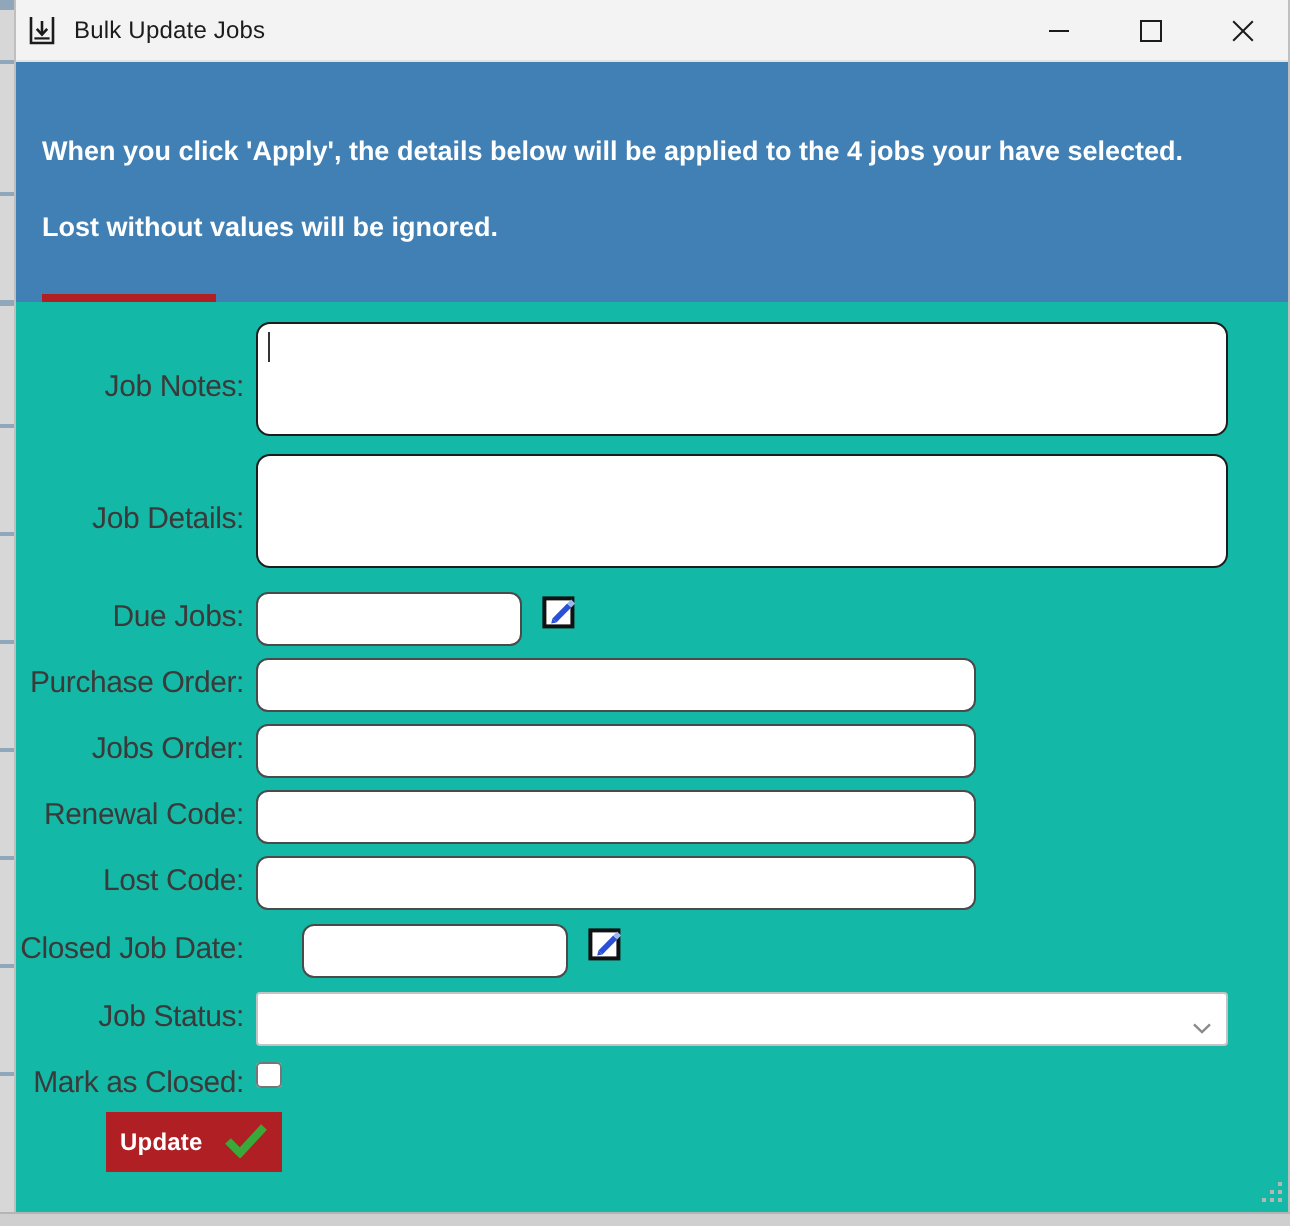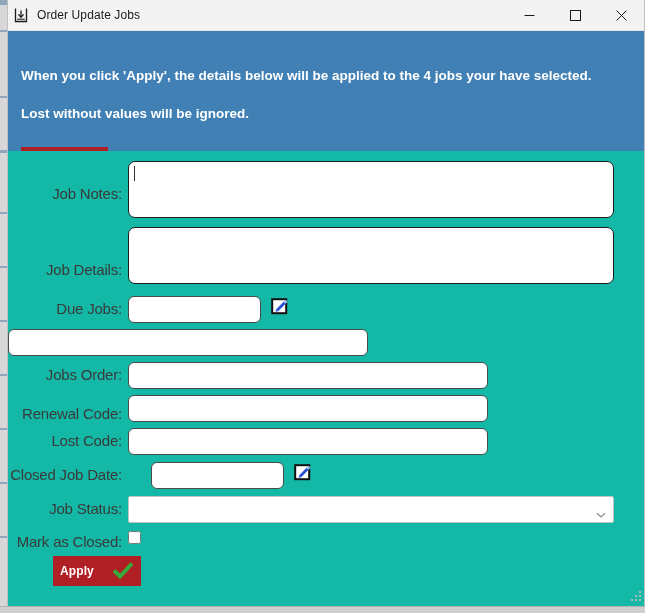--- a/index.html
+++ b/index.html
@@ -288,21 +288,21 @@
 
     <div class="titlebar">
       <span class="title-icon">
         <svg width="16" height="16" viewBox="0 0 16 16">
           <path d="M2.5 1.5 L2.5 14.5 L13.5 14.5 L13.5 1.5" fill="none" stroke="#1b1b1b" stroke-width="1.3"></path>
           <path d="M8 3.5 L8 9.8" stroke="#1b1b1b" stroke-width="1.3" fill="none"></path>
           <path d="M5.4 7.4 L8 10.3 L10.6 7.4" fill="none" stroke="#1b1b1b" stroke-width="1.3"></path>
           <path d="M4.2 12.2 L11.8 12.2" stroke="#1b1b1b" stroke-width="1.1"></path>
         </svg>
       </span>
-      <span class="title-text">Order Update Jobs</span>
+      <span class="title-text">Bulk Update Jobs</span>
 
       <div class="win-btns">
         <div class="win-btn">
           <svg width="11" height="11" viewBox="0 0 11 11">
             <path d="M0.5 5.5 H10.5" stroke="#1b1b1b" stroke-width="1"></path>
           </svg>
         </div>
         <div class="win-btn">
           <svg width="11" height="11" viewBox="0 0 11 11">
             <rect x="0.5" y="0.5" width="10" height="10" fill="none" stroke="#1b1b1b" stroke-width="1"></rect>
@@ -325,21 +325,21 @@
     <div class="form">
 
       <div class="row" style="top:10px;">
         <div class="lbl" style="padding-top:24px;">Job Notes:</div>
         <div class="field-wrap">
           <textarea class="ta" placeholder="" style=""></textarea>
           <span class="caret"></span>
         </div>
       </div>
 
-      <div class="row" style="top:76px;align-items:center;">
+      <div class="row" style="top:76px;">
         <div class="lbl" style="padding-top:24px;">Job Details:</div>
         <div class="field-wrap">
           <textarea class="ta" placeholder="" style=""></textarea>
         </div>
       </div>
 
       <div class="row" style="top:145px;">
         <div class="lbl" style="padding-top:4px;">Due Jobs:</div>
         <div class="field-wrap">
           <input class="tb date" type="text" placeholder="" style="">
@@ -348,33 +348,34 @@
               <rect x="1.2" y="3.2" width="14" height="14" fill="#ffffff" stroke="#111111" stroke-width="2"></rect>
               <path d="M5.2 13.2 L12.6 5.8 L14.6 7.8 L7.2 15.2 Z" fill="#2b50d8"></path>
               <path d="M12.6 5.8 L14.6 3.8 L16.6 5.8 L14.6 7.8 Z" fill="#9ab8f0"></path>
               <path d="M5.2 13.2 L4.6 15.8 L7.2 15.2 Z" fill="#2b50d8"></path>
             </svg>
           </span>
         </div>
       </div>
 
       <div class="row" style="top:178px;">
+        <div class="lbl" style="padding-top:4px;">Purchase Order:</div>
         <div class="field-wrap">
           <input class="tb wide" type="text" placeholder="" style="">
         </div>
       </div>
 
       <div class="row" style="top:211px;">
         <div class="lbl" style="padding-top:4px;">Jobs Order:</div>
         <div class="field-wrap">
           <input class="tb wide" type="text" placeholder="" style="">
         </div>
       </div>
 
-      <div class="row" style="top:244px;align-items:flex-end;">
+      <div class="row" style="top:244px;">
         <div class="lbl" style="padding-top:4px;">Renewal Code:</div>
         <div class="field-wrap">
           <input class="tb wide" type="text" placeholder="" style="">
         </div>
       </div>
 
       <div class="row" style="top:277px;">
         <div class="lbl" style="padding-top:4px;">Lost Code:</div>
         <div class="field-wrap">
           <input class="tb wide" type="text" placeholder="" style="">
@@ -411,21 +412,21 @@
       </div>
 
       <div class="row" style="top:380px;">
         <div class="lbl" style="padding-top:2px;">Mark as Closed:</div>
         <div class="field-wrap">
           <input class="cbx" type="checkbox" style="">
         </div>
       </div>
 
       <button class="apply-btn" style="top:405px;">
-        <span class="apply-label">Apply</span>
+        <span class="apply-label">Update</span>
         <span class="check">
           <svg width="22" height="18" viewBox="0 0 22 18">
             <path d="M2 9.5 L8 15.5 L20 2.5" fill="none" stroke="#3aa93a" stroke-width="4" stroke-linecap="butt" stroke-linejoin="miter"></path>
           </svg>
         </span>
       </button>
 
     </div>
 
     <div class="grip">

